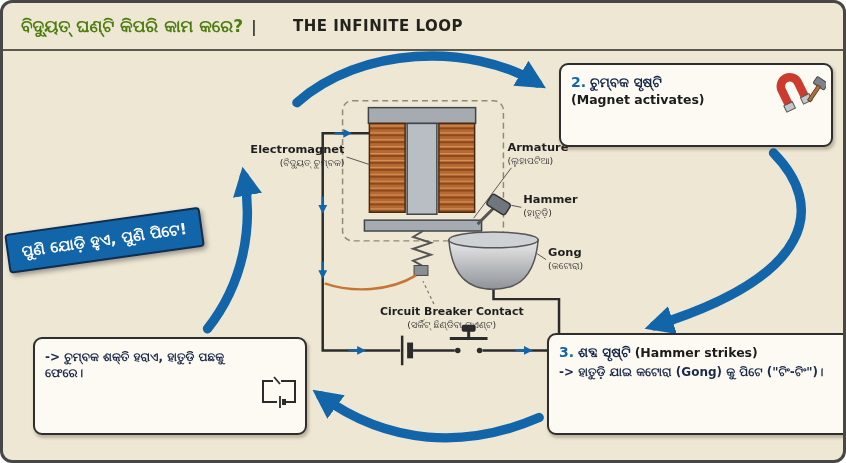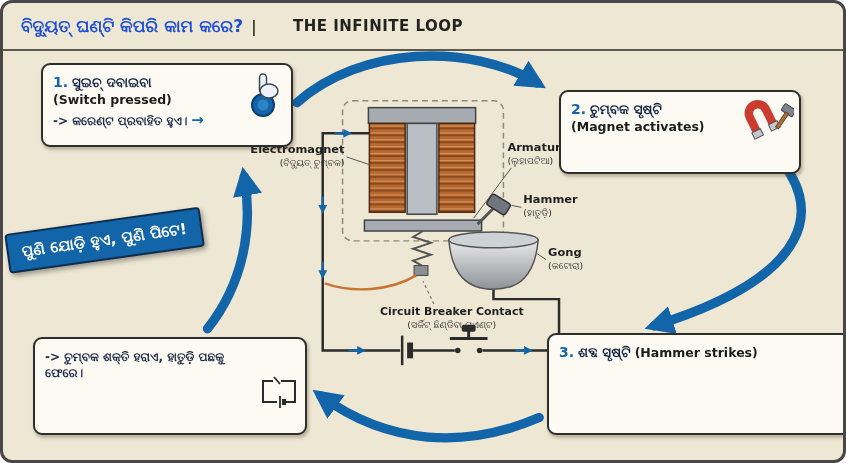--- a/index.html
+++ b/index.html
@@ -13,39 +13,39 @@
 
   .layer {
     position:absolute; left:0; top:0; width:100%; height:100%; z-index:1;
   }
 
   .header {
     position:absolute; left:0; top:0; right:0; height:46px; z-index:2;
     display:flex; align-items:center; gap:8px; padding:0 0 0 18px;
     border-bottom:2px solid #5b584d;
   }
-  .title-odia { font-size:17px; font-weight:bold; color:#1d4ed8;text-align:right; }
+  .title-odia { font-size:17px; font-weight:bold; color:#4d7c0f;text-align:right; }
   .sep       { font-size:16px; font-weight:bold; color:#44423a; }
   .title-en  { font-size:15px; font-weight:bold; color:#24221c; letter-spacing:.5px;margin-left:28px; }
 
   .step {
     position:absolute; z-index:2; box-sizing:border-box;
     background:#fcfaf2; border:2px solid #2e2e2e; border-radius:9px;
     padding:8px 10px; line-height:1.32; font-size:13px; color:#1d2b4a;
     box-shadow:1.5px 2.5px 3px rgba(70,55,25,.28);
   }
   .step .num    { color:#1165a8; font-weight:bold; font-size:14px; margin-right:4px; }
   .step .t-odia { font-weight:bold; font-size:13.5px; color:#132648; }
   .step .t-eng  { font-weight:bold; font-size:12.5px; color:#1c1c1c; }
   .step .detail { font-weight:600; font-size:12px; margin-top:3px; color:#1d2b4a; }
   .step .icon   { position:absolute; top:6px; right:5px; }
   .flow-arrow   { color:#1165a8; font-weight:bold; font-size:15px; margin-left:4px; }
 
   .step1 { left:38px;  top:60px;  width:252px; min-height:84px;  padding-right:58px; }
-  .step2 { left:556px; top:60px;  width:242px; min-height:84px;  padding-right:62px;margin-top:27px; }
+  .step2 { left:556px; top:60px;  width:274px; min-height:84px;  padding-right:62px; }
   .step3 { left:544px; top:330px; width:340px; min-height:102px; padding-right:52px; }
   .step4 { left:30px;  top:334px; width:274px; min-height:98px;  padding-right:56px; }
   .step3 .icon { top:auto; bottom:10px; }
   .step4 .icon { top:36px; }
 
   .banner {
     position:absolute; left:4px; top:231px; z-index:2;
     transform:rotate(-8deg); transform-origin:left center;
     background:#1165a8; color:#ffffff; font-weight:bold; font-size:15.5px;
     padding:9px 13px; border-radius:4px; border:2px solid #0e2d4f;
@@ -155,35 +155,20 @@
       </g>
     </g>
   </svg>
 
   <div class="header">
     <span class="title-odia">ବିଦ୍ୟୁତ୍ ଘଣ୍ଟି କିପରି କାମ କରେ?</span>
     <span class="sep">|</span>
     <span class="title-en">THE INFINITE LOOP</span>
   </div>
 
-  <div class="step step1">
-    <div>
-      <span class="num">1.</span><span class="t-odia">ସୁଇଚ୍ ଦବାଇବା</span>
-    </div>
-    <div class="t-eng">(Switch pressed)</div>
-    <div class="detail"><span>-&gt; କରେଣ୍ଟ ପ୍ରବାହିତ ହୁଏ।</span><span class="flow-arrow">→</span></div>
-    <span class="icon">
-      <svg width="46" height="48" viewBox="0 0 46 48">
-        <circle cx="23" cy="34" r="11" fill="#1165a8" stroke="#0c3f6e" stroke-width="2"></circle>
-        <circle cx="23" cy="34" r="5.5" fill="#2f83c4"></circle>
-        <rect x="19.5" y="3" width="7" height="19" rx="3.5" fill="#eef2f6" stroke="#3b4a5a" stroke-width="1.5"></rect>
-        <ellipse cx="29" cy="20" rx="9" ry="7" fill="#eef2f6" stroke="#3b4a5a" stroke-width="1.5"></ellipse>
-      </svg>
-    </span>
-  </div>
 
   <div class="step step2">
     <div>
       <span class="num">2.</span><span class="t-odia">ଚୁମ୍ବକ ସୃଷ୍ଟି</span>
     </div>
     <div class="t-eng">(Magnet activates)</div>
     <span class="icon">
       <svg width="54" height="44" viewBox="0 0 54 44">
         <g transform="rotate(-26 20 22)">
           <path d="M12 32 L12 15 A 9 9 0 0 1 30 15 L30 32" stroke="#cb3b2e" stroke-width="8.5" fill="none"></path>
@@ -196,20 +181,21 @@
         </g>
       </svg>
     </span>
   </div>
 
   <div class="step step3">
     <div>
       <span class="num">3.</span><span class="t-odia">ଶବ୍ଦ ସୃଷ୍ଟି</span>
       <span class="t-eng">(Hammer strikes)</span>
     </div>
+    <div class="detail">-&gt; ହାତୁଡ଼ି ଯାଇ କଟୋରା (Gong) କୁ ପିଟେ ("ଟିଂ-ଟିଂ")।</div>
     <span class="icon">
       <svg width="36" height="30" viewBox="0 0 36 30">
         <polygon points="3,11 9,11 17,4 17,26 9,19 3,19" fill="#23282e"></polygon>
         <path d="M20,12.5 A 4 4 0 0 1 20,17.5" stroke="#23282e" stroke-width="2" fill="none"></path>
         <path d="M22,8.5 A 8.5 8.5 0 0 1 22,21.5" stroke="#23282e" stroke-width="2.2" fill="none"></path>
       </svg>
     </span>
   </div>
 
   <div class="step step4">

